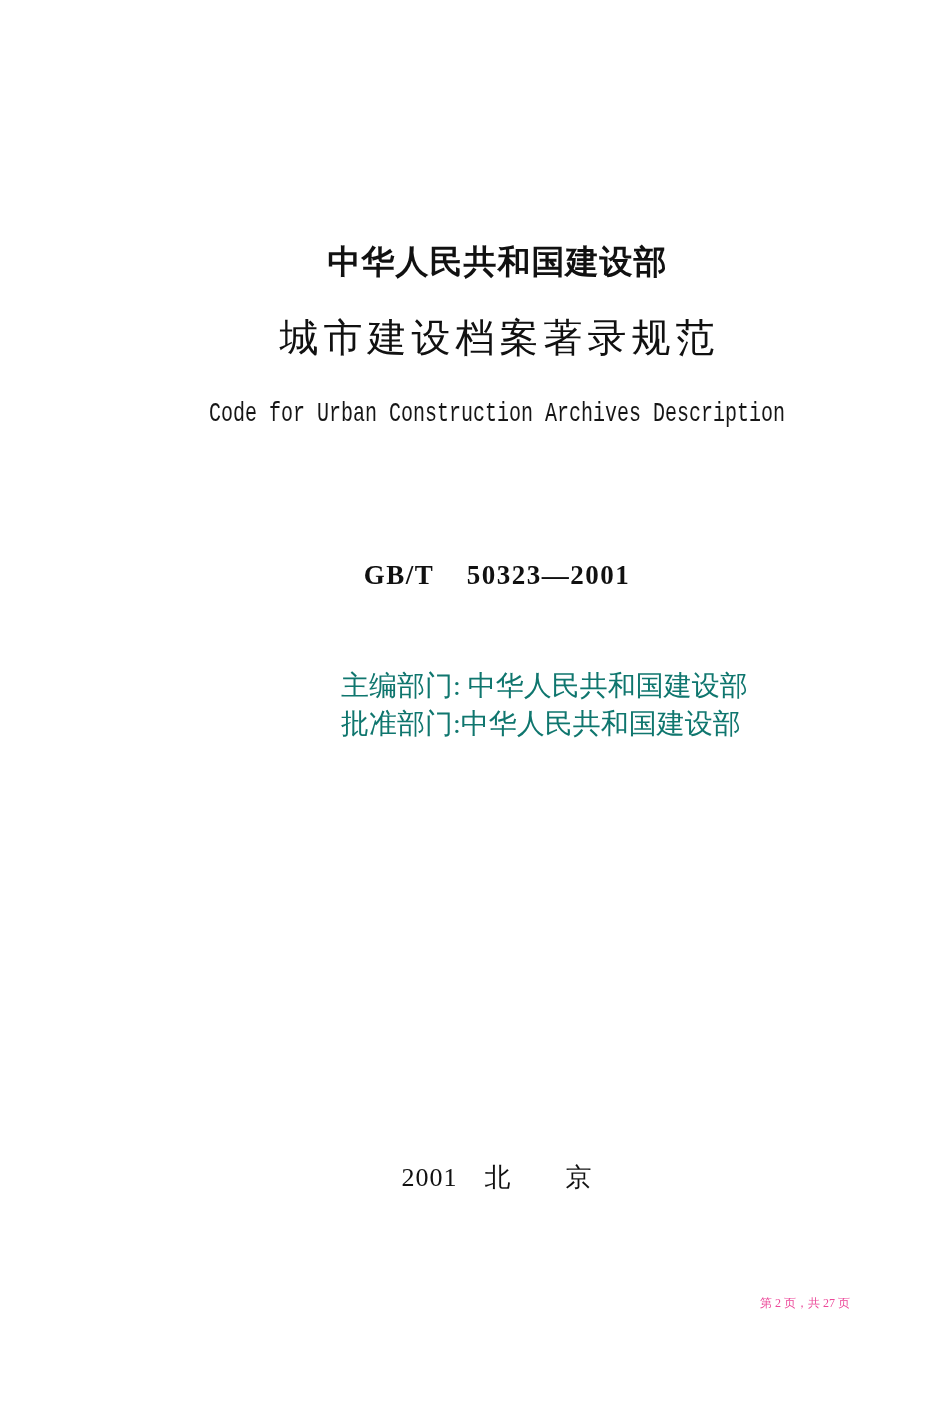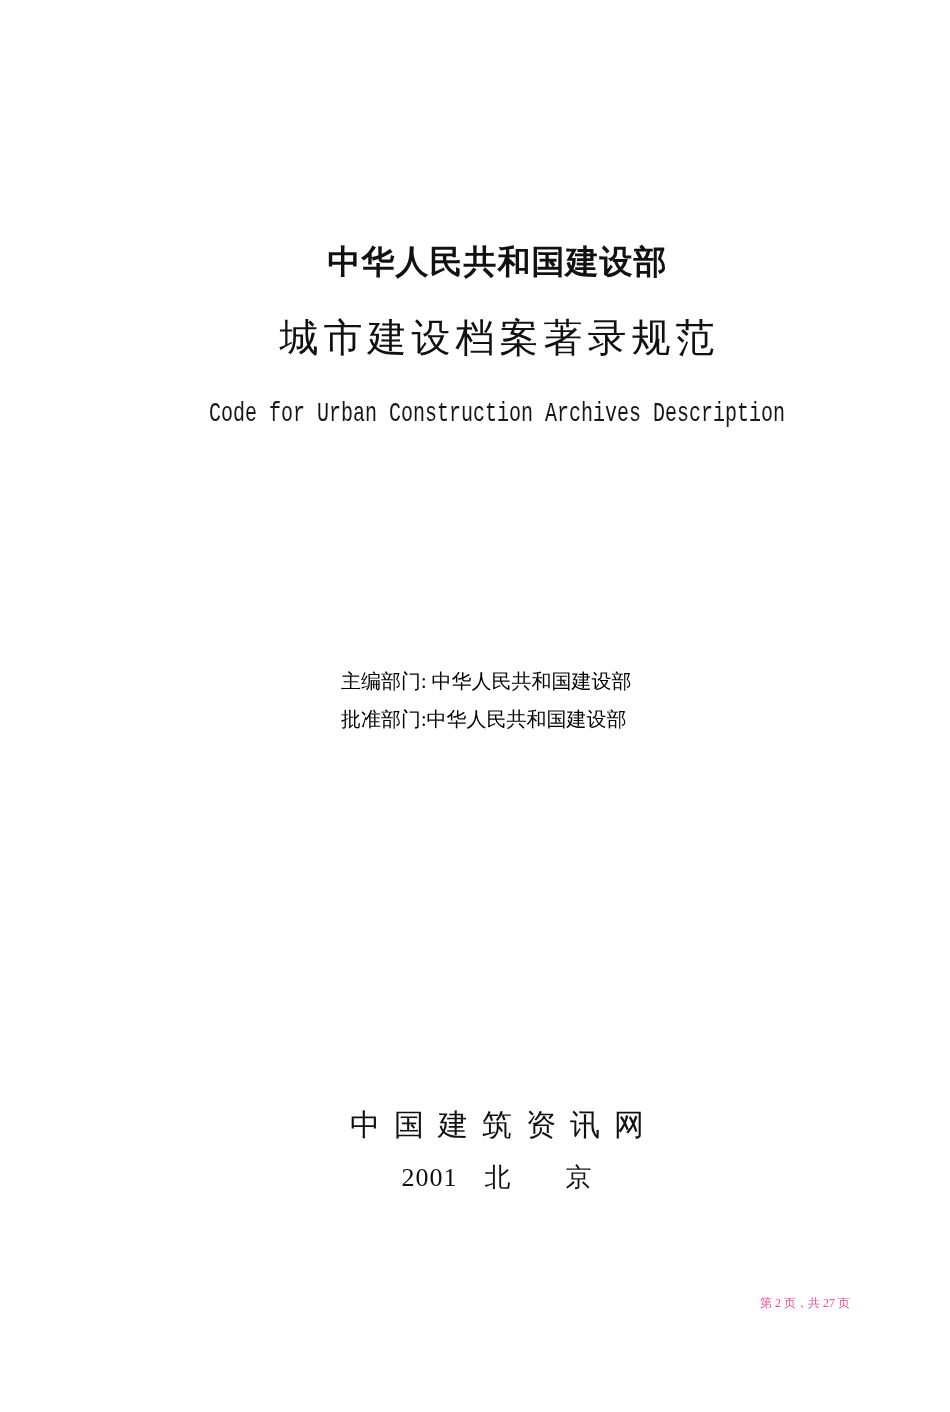--- a/index.html
+++ b/index.html
@@ -50,22 +50,22 @@
     color: #161616;
   }
   .std-code {
     top: 560px;
     font-size: 27px;
     font-weight: bold;
     letter-spacing: 1.5px;
   }
   .dept-line {
     left: 341px;
-    font-size: 20px;
-    color: #000000;
+    font-size: 28px;
+    color: #0f766e;
   }
   .dept-1 { top: 670px; }
   .dept-2 { top: 708px; }
   .dept-3 { top: 746px; letter-spacing: 0.5px; }
   .publisher {
     top: 1108px;
     font-size: 30px;
     letter-spacing: 14px;
     padding-left: 14px;
     font-weight: 500;
@@ -86,25 +86,25 @@
 <body>
 
 <div class="page">
 
   <div class="line centered title-cn-1">中华人民共和国建设部</div>
 
   <div class="line centered title-cn-2">城市建设档案著录规范</div>
 
   <div class="line centered title-en">Code for Urban Construction Archives Description</div>
 
+  <div class="line centered std-code">GB/T    50323—2001</div>
 
   <div class="line dept-line dept-1">主编部门: 中华人民共和国建设部</div>
 
   <div class="line dept-line dept-2">批准部门:中华人民共和国建设部</div>
 
 
-  <div class="line centered publisher">中国建筑资讯网</div>
 
   <div class="line centered publication">2001　北　　京</div>
 
   <div class="line page-footer">第 2 页，共 27 页</div>
 
 </div>
 
 </body></html>

